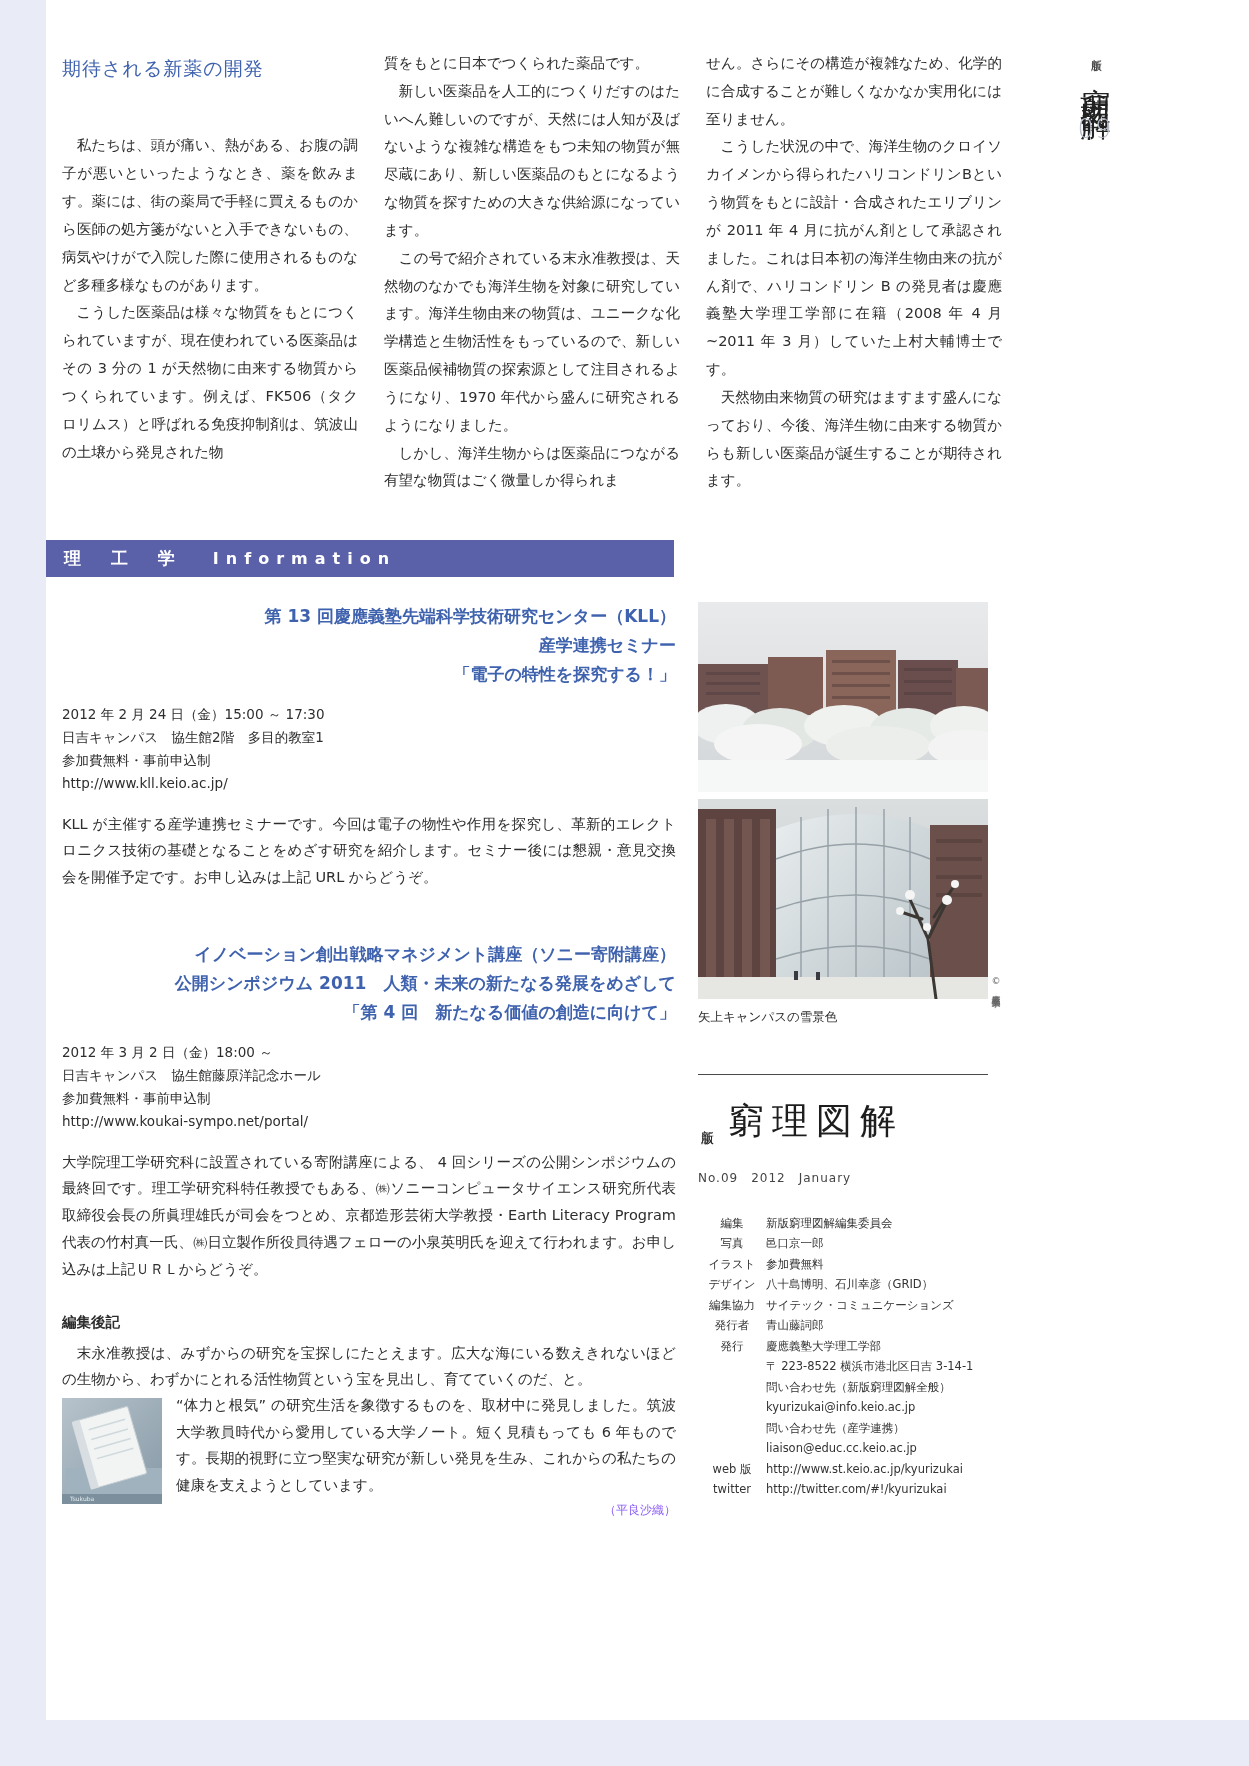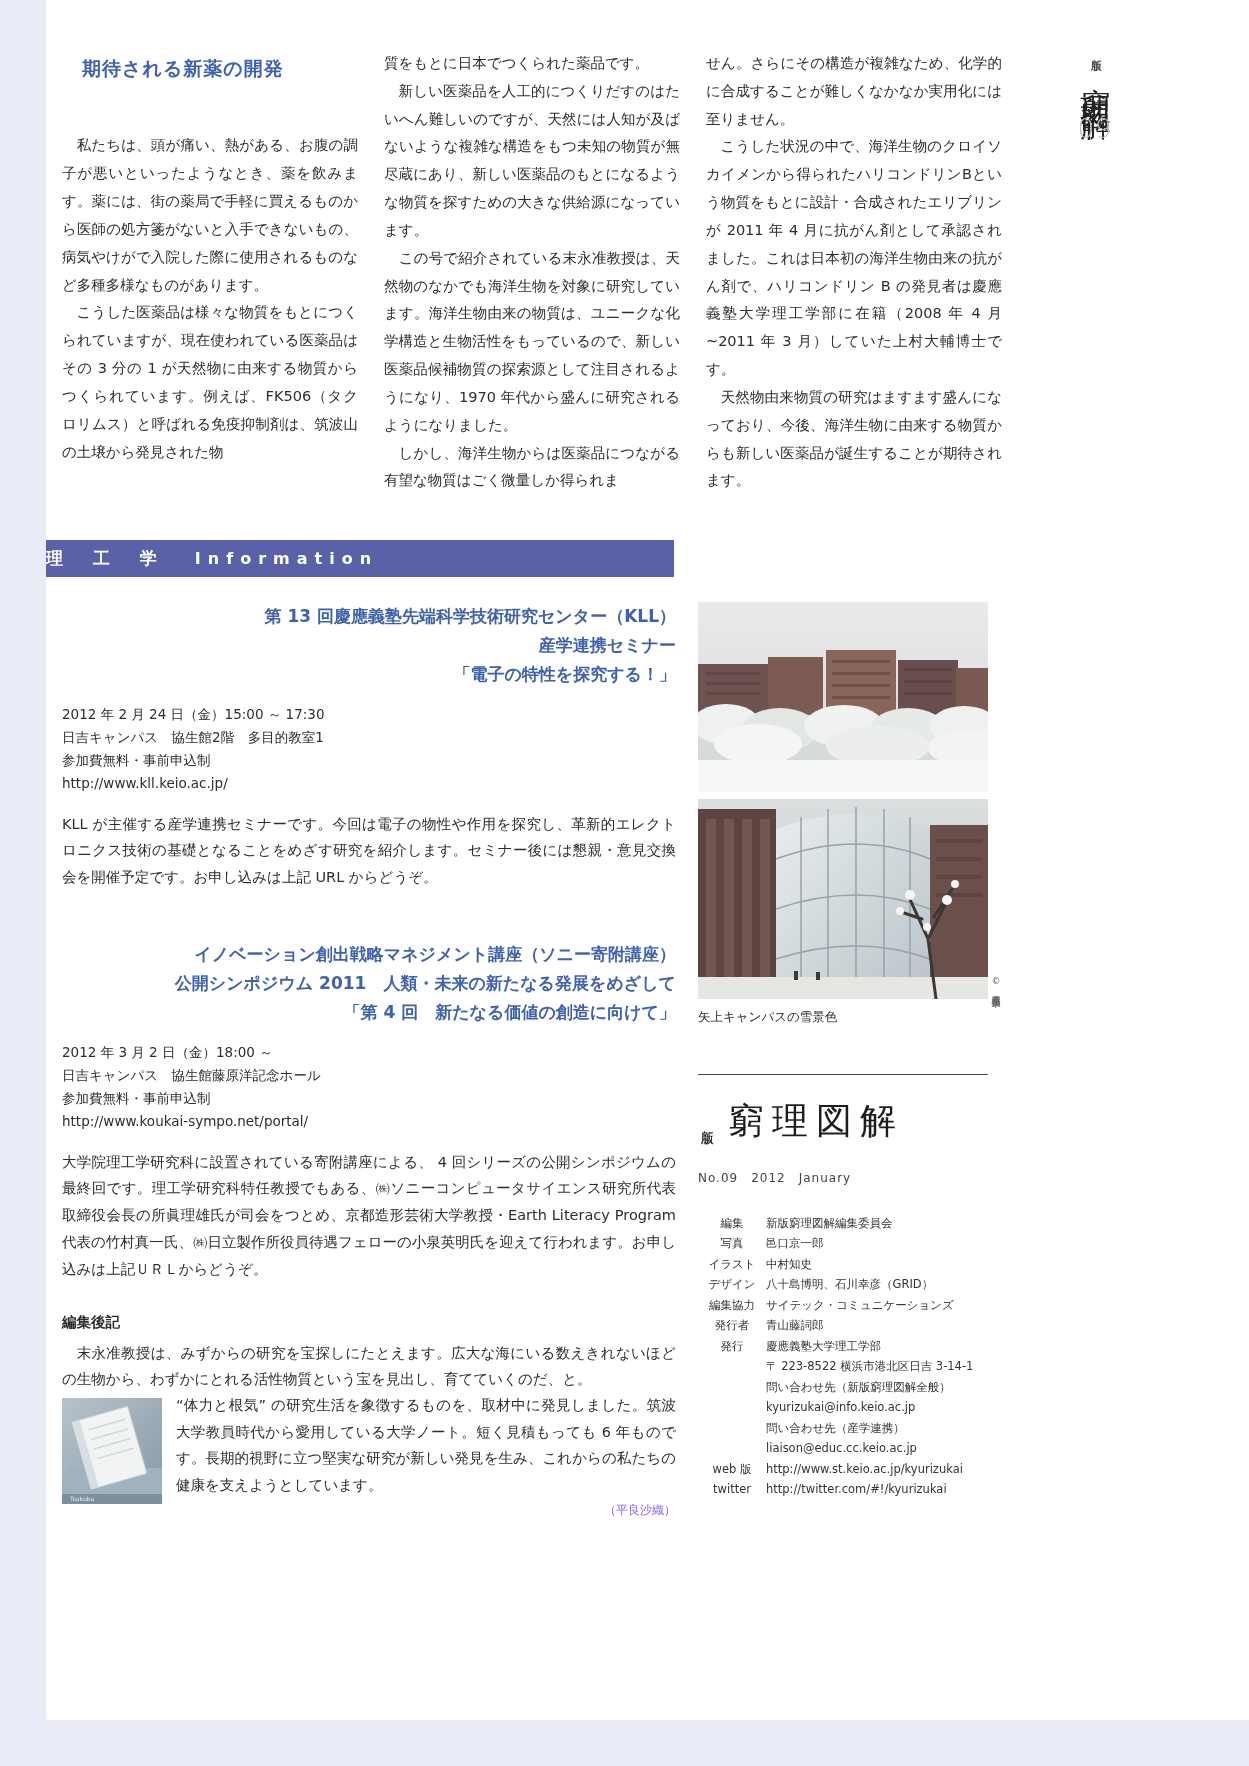--- a/index.html
+++ b/index.html
@@ -14,33 +14,33 @@
   .content {
     position:absolute; left:46px; top:0; width:1203px; height:1720px;
     background:#ffffff;
   }
 
   
   .article { position:absolute; left:16px; top:50px; width:940px; display:flex; gap:26px; }
   .article .col { width:296px; font-size:14.5px; line-height:1.92; text-align:justify; }
   .article .col p { margin-bottom:0; }
   .article h1 {
-    font-size:19px; font-weight:bold; color:#3f62ae; margin-bottom:46px; letter-spacing:1px;margin-left:20px;
+    font-size:19px; font-weight:normal; color:#3f62ae; margin-bottom:46px; letter-spacing:1px;
   }
 
   
   .edge { position:absolute; left:1018px; top:50px; width:62px; display:flex; flex-direction:column; align-items:center; }
   .edge .small { writing-mode:vertical-rl; text-orientation:upright; font-size:11px; color:#333; letter-spacing:2px; margin-bottom:10px; }
   .edge .big  { writing-mode:vertical-rl; text-orientation:upright; font-family:"DejaVu Serif","Liberation Serif",serif; font-size:30px; color:#222; letter-spacing:8px; margin-bottom:18px; }
   .edge .pagenum { font-size:26px; color:#b6bcc8; font-weight:300; letter-spacing:1px; }
 
   
   .banner {
     position:absolute; left:0; top:540px; width:628px; height:37px;
-    background:#5a61a8; color:#ffffff; display:flex; align-items:center; 
+    background:#5a61a8; color:#ffffff; display:flex; align-items:center; padding-left:18px;
   }
   .banner .jp { font-size:17px; font-weight:bold; letter-spacing:12px; margin-right:26px; }
   .banner .en { font-size:16px; font-weight:bold; letter-spacing:7px; }
 
   
   .leftcol { position:absolute; left:16px; top:602px; width:614px; }
   .event-title { font-size:17px; font-weight:bold; color:#3f62ae; line-height:1.72;text-align:right; }
   .event-meta { margin-top:13px; font-size:13.5px; line-height:1.72; color:#2d2d2d; }
   .event-meta .url { color:#2d2d2d; text-decoration:none; }
   .event-body { margin-top:15px; font-size:14.5px; line-height:1.85; text-align:justify; }
@@ -284,21 +284,21 @@
       <div class="row">
           <span class="lab">編集</span>
           <span class="val">新版窮理図解編集委員会</span>
         </div>
       <div class="row">
           <span class="lab">写真</span>
           <span class="val">邑口京一郎</span>
         </div>
       <div class="row">
           <span class="lab">イラスト</span>
-          <span class="val">中村知史</span>
+          <span class="val">参加費無料</span>
         </div>
       <div class="row">
           <span class="lab">デザイン</span>
           <span class="val">八十島博明、石川幸彦（GRID）</span>
         </div>
       <div class="row">
           <span class="lab">編集協力</span>
           <span class="val">サイテック・コミュニケーションズ</span>
         </div>
       <div class="row">

